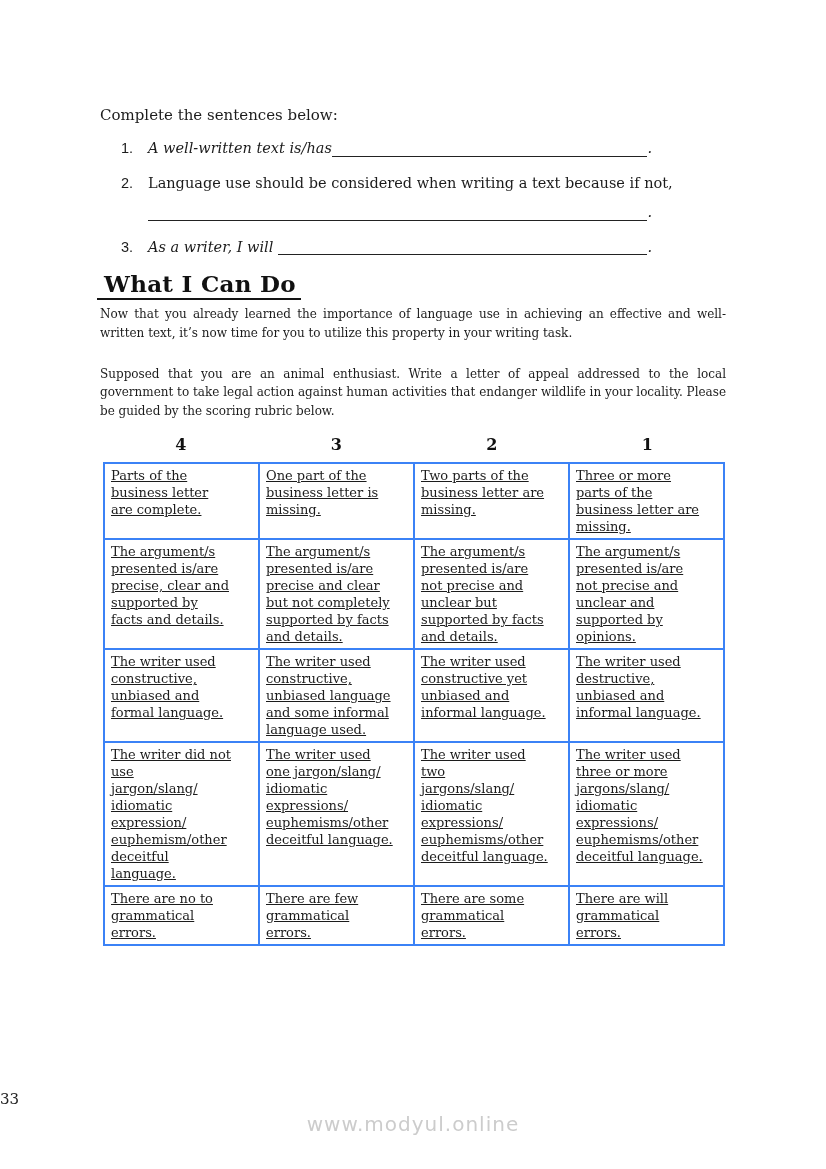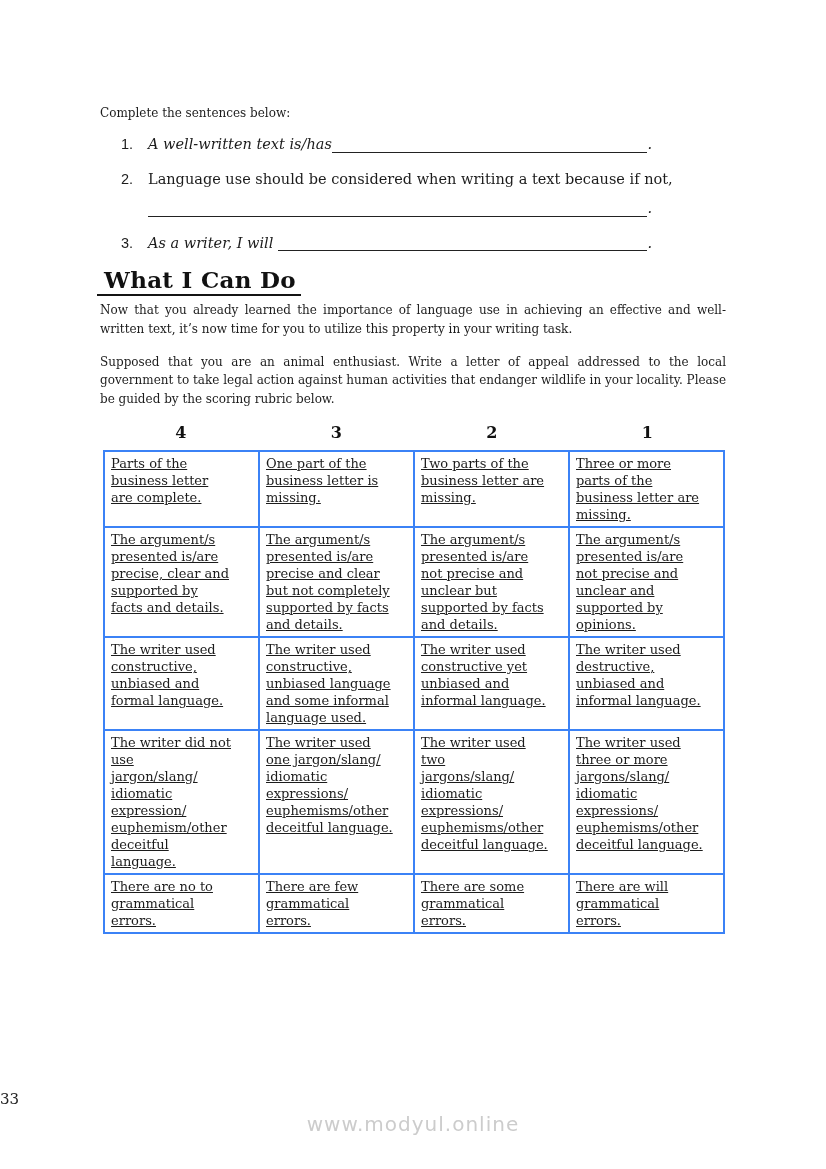--- a/index.html
+++ b/index.html
@@ -17,21 +17,21 @@
   }
   .section-heading {
     display:inline-block;
     font-size:23px; font-weight:bold; letter-spacing:.3px;
     line-height:1.12;
     border-bottom:2.5px solid #141414;
     padding:0 5px 1px 7px;
     margin-left:-3px;
     color:#111;
   }
-  .intro-line { font-size:12px; margin-top:6px; }
+  .intro-line { font-size:15px; margin-top:6px; }
   .num-list { list-style:none; margin-top:9px; }
   .num-list li {
     position:relative;
     padding-left:48px;
     font-size:14.5px; line-height:1.35;
     margin-top:15px;
   }
   .li-num {
     position:absolute; left:21px; top:0;
     font-family:"Liberation Sans", sans-serif;
@@ -45,21 +45,21 @@
     margin-bottom:2px;
     min-width:30px;
   }
   .fill.gapped { margin-left:5px; }
   .cando-heading-wrap { margin-top:14px; }
   .body-para {
     font-size:12px; line-height:18.8px;
     text-align:justify;
     margin-top:5px;
   }
-  .body-para + .body-para { margin-top:14px; }
+  .body-para + .body-para { margin-top:22px; }
   .rubric-headers {
     display:grid; grid-template-columns:repeat(4,1fr);
     width:622px; margin:14px 0 0 3px;
     font-weight:bold; font-size:16px; text-align:center;
     color:#111;
   }
   table.rubric {
     border-collapse:collapse;
     table-layout:fixed;
     width:622px;

